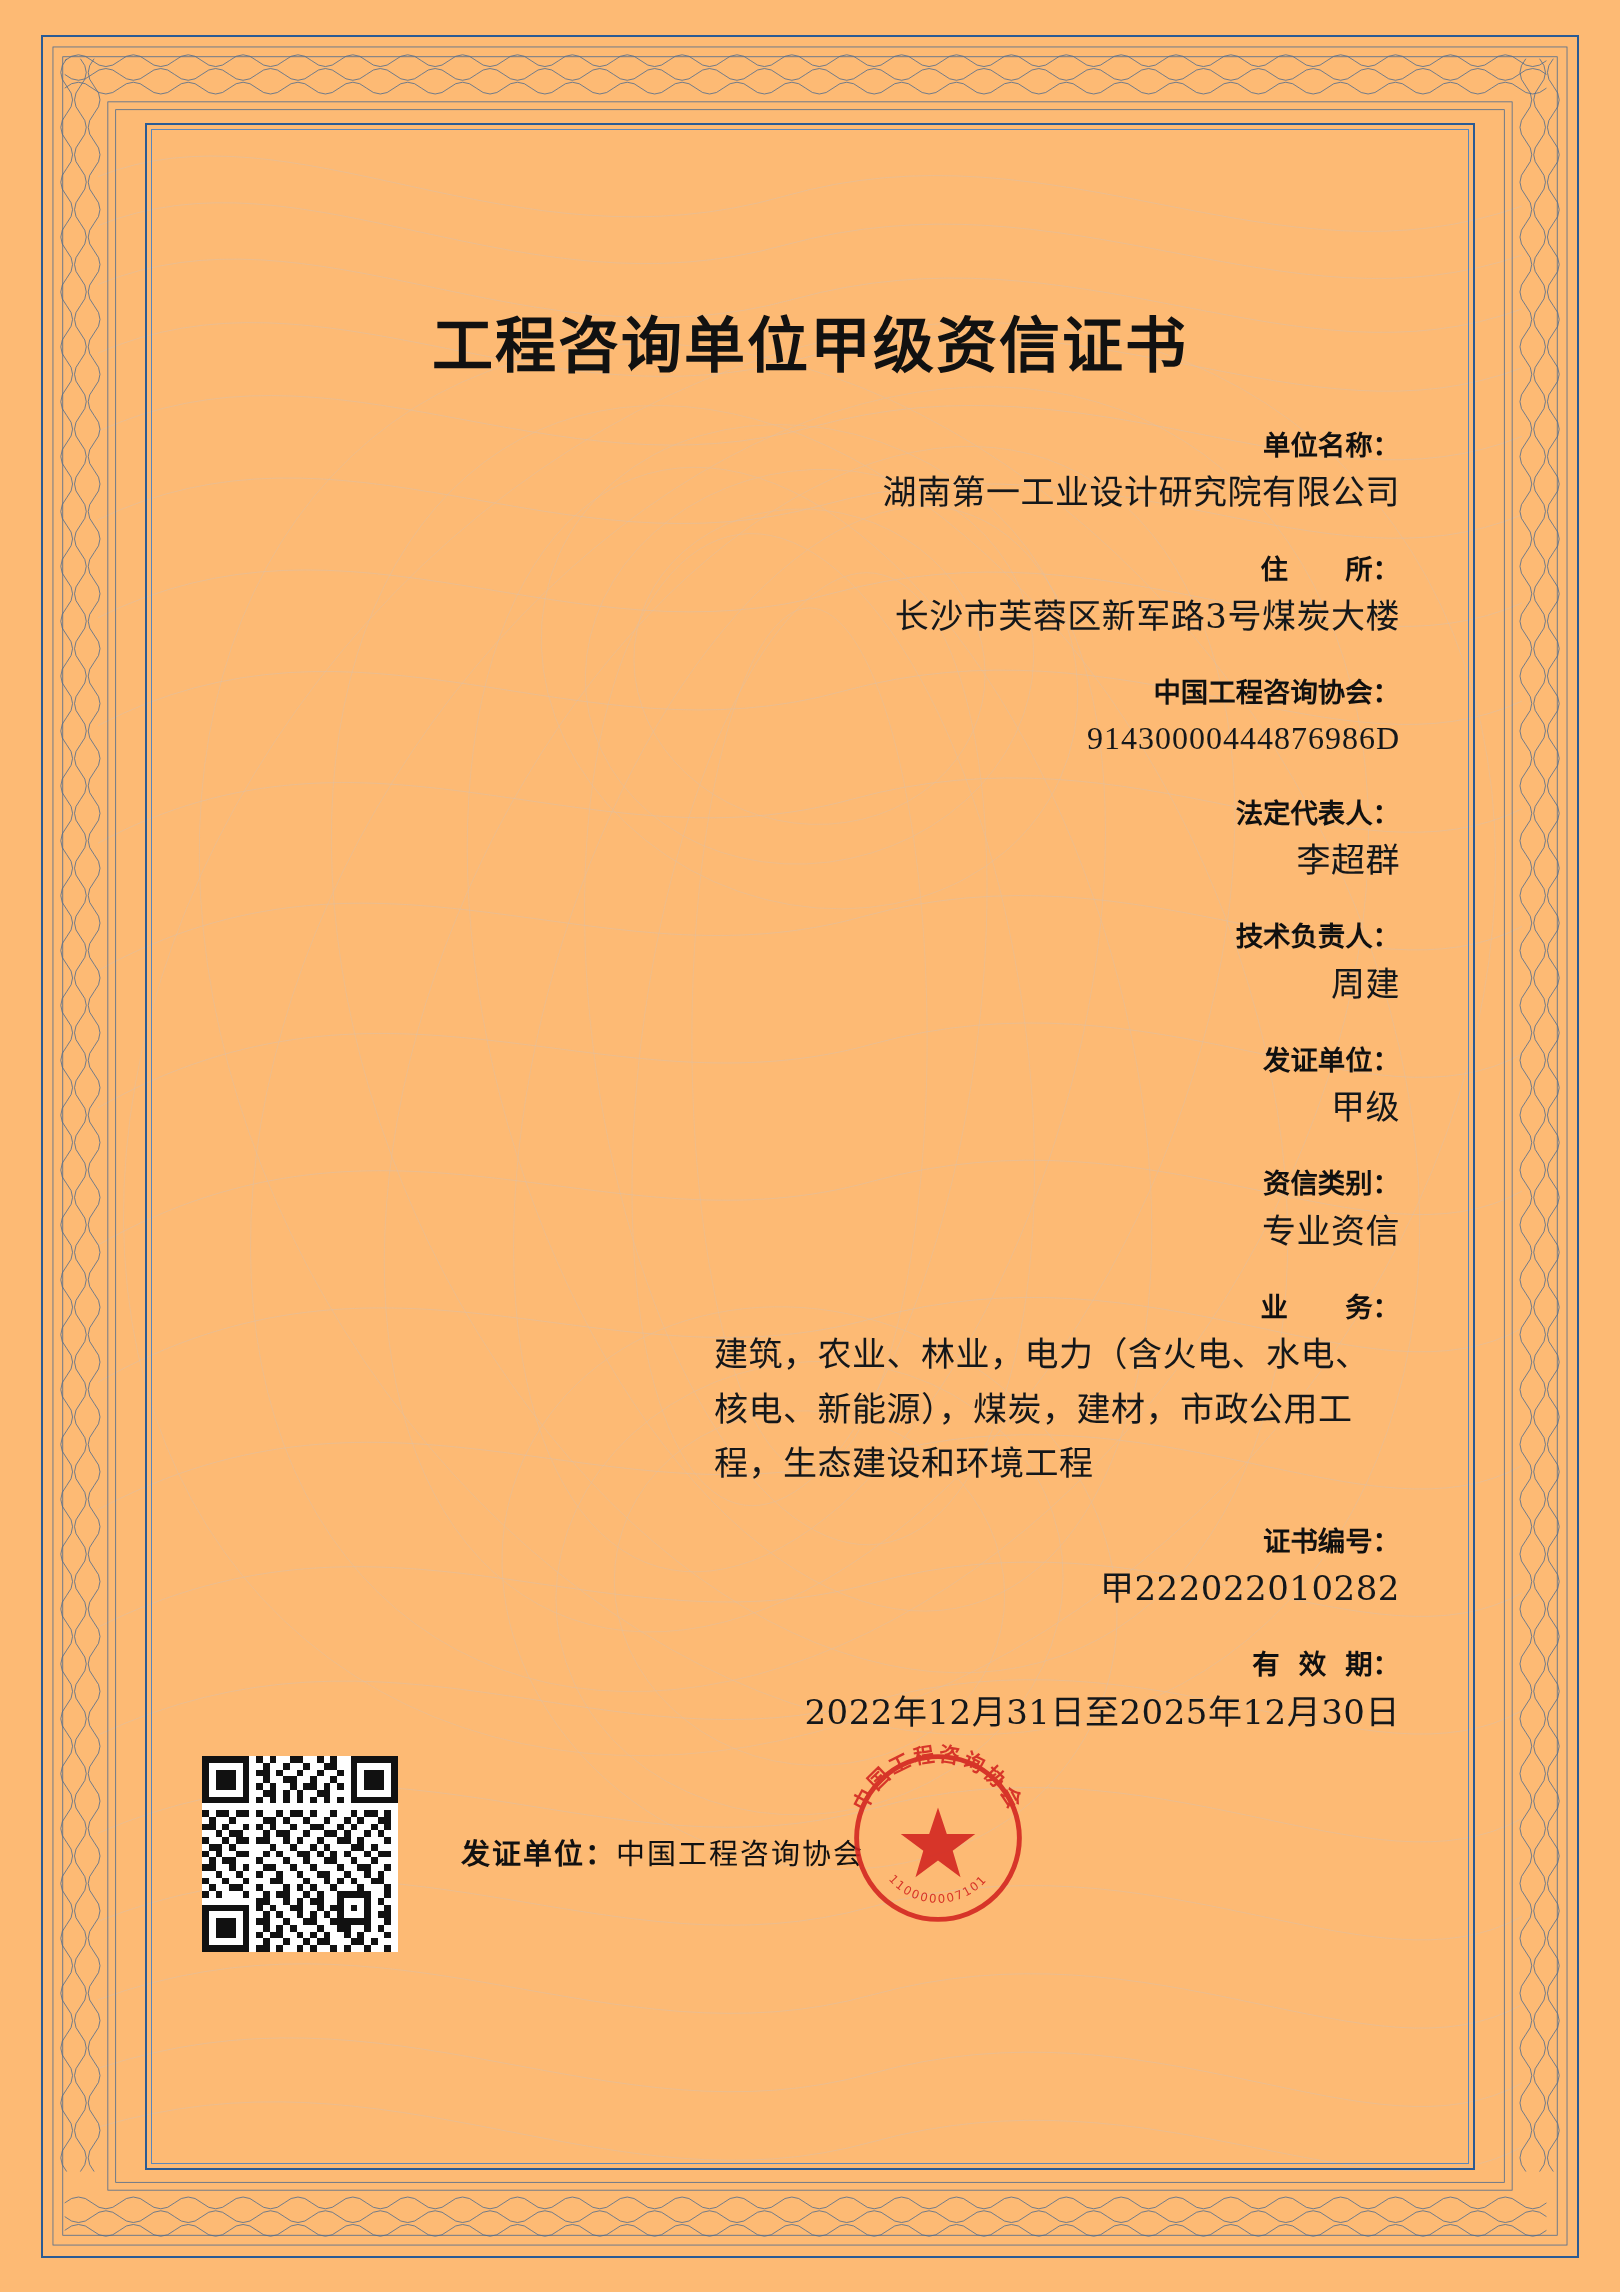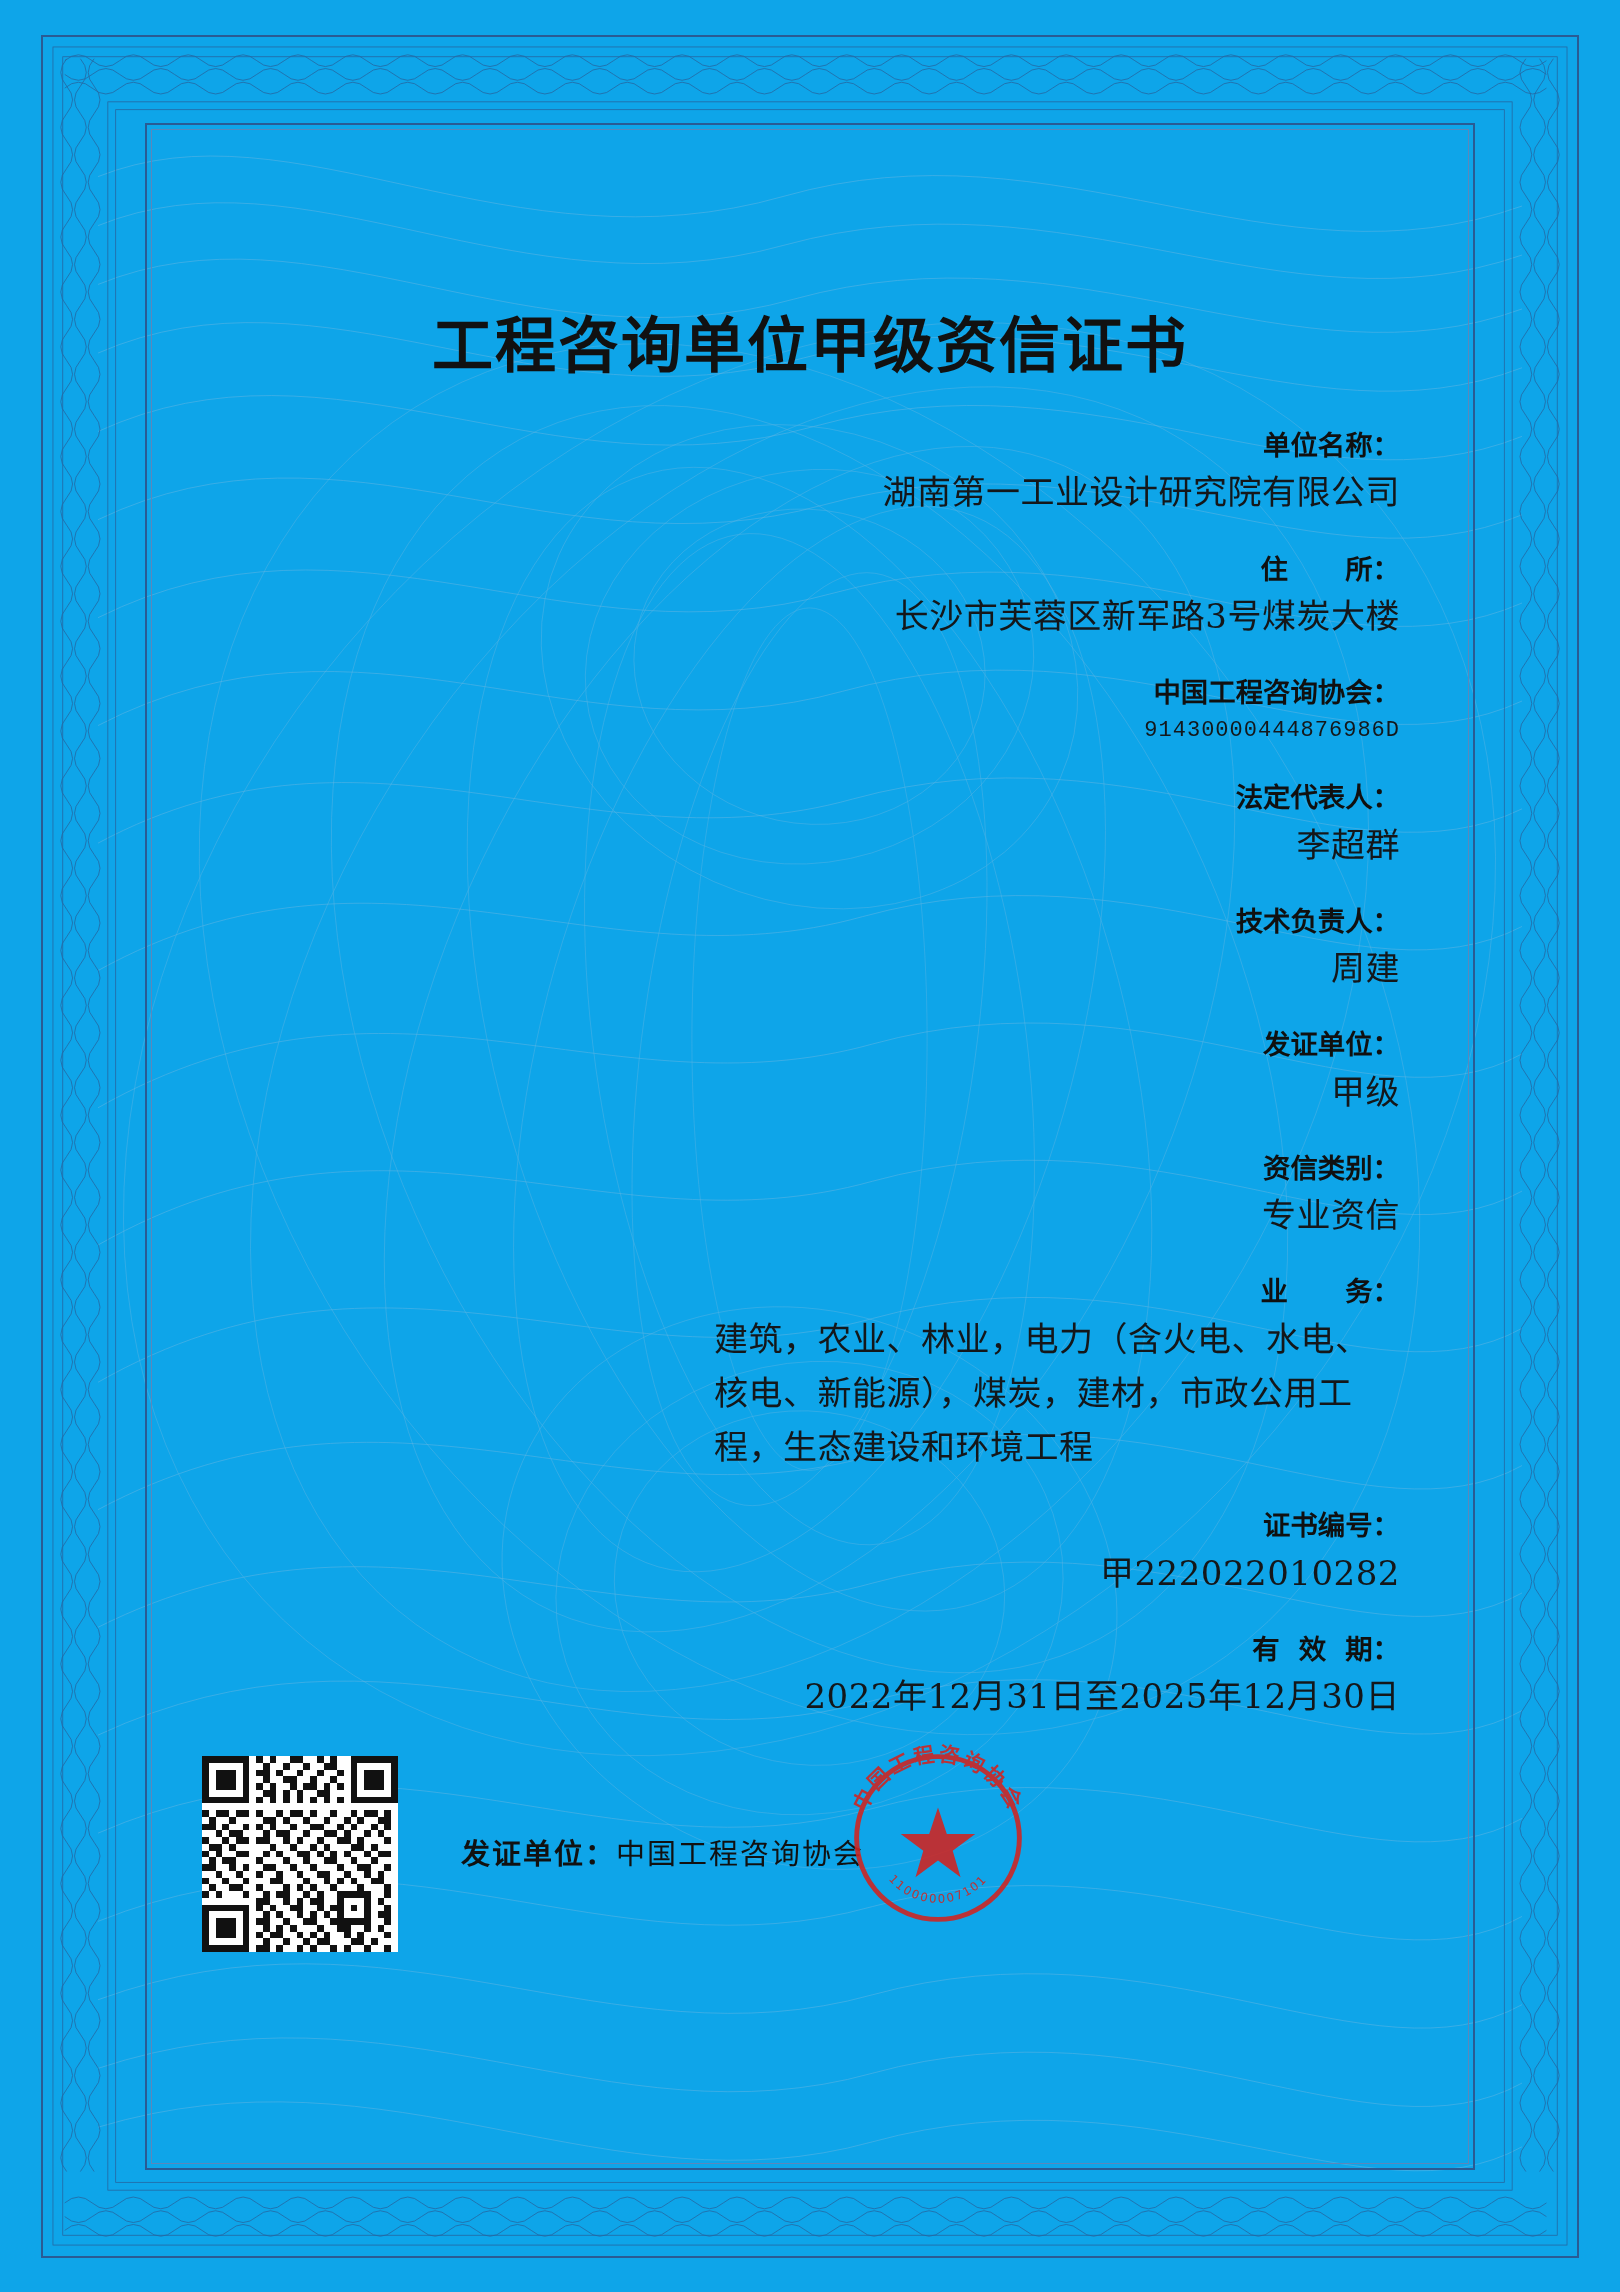--- a/index.html
+++ b/index.html
@@ -12,21 +12,21 @@
     height: 2293px;
     font-family: "Liberation Serif", "DejaVu Serif", serif;
     position: relative;
     overflow: hidden;
   }
 
   
   .certificate {
     position: absolute;
     inset: 0;
-    background: #0ea5e9;
+    background: #fdba74;
   }
 
   
   .guilloche {
     position: absolute;
     left: 98px;
     top: 59px;
     width: 1424px;
     height: 2176px;
     opacity: 0.5;
@@ -120,23 +120,23 @@
   .field-value {
     font-family: "DejaVu Serif", "Liberation Serif", serif;
     font-size: 34px;
     color: #14171a;
     letter-spacing: 0.5px;
     white-space: pre-wrap;
     margin-left: 13.7px;
     font-weight: 500;
   }
   .field-value.code {
-    font-family: Liberation Mono, monospace;
+    font-family: Liberation Serif, serif;
     letter-spacing: 1px;
-    font-size: 22px;
+    font-size: 32px;
   }
   .field-value.business {
     line-height: 1.6;
     max-width: 686px;
     font-family: Liberation Serif, serif;
   }
 
   
   .qr {
     position: absolute;

